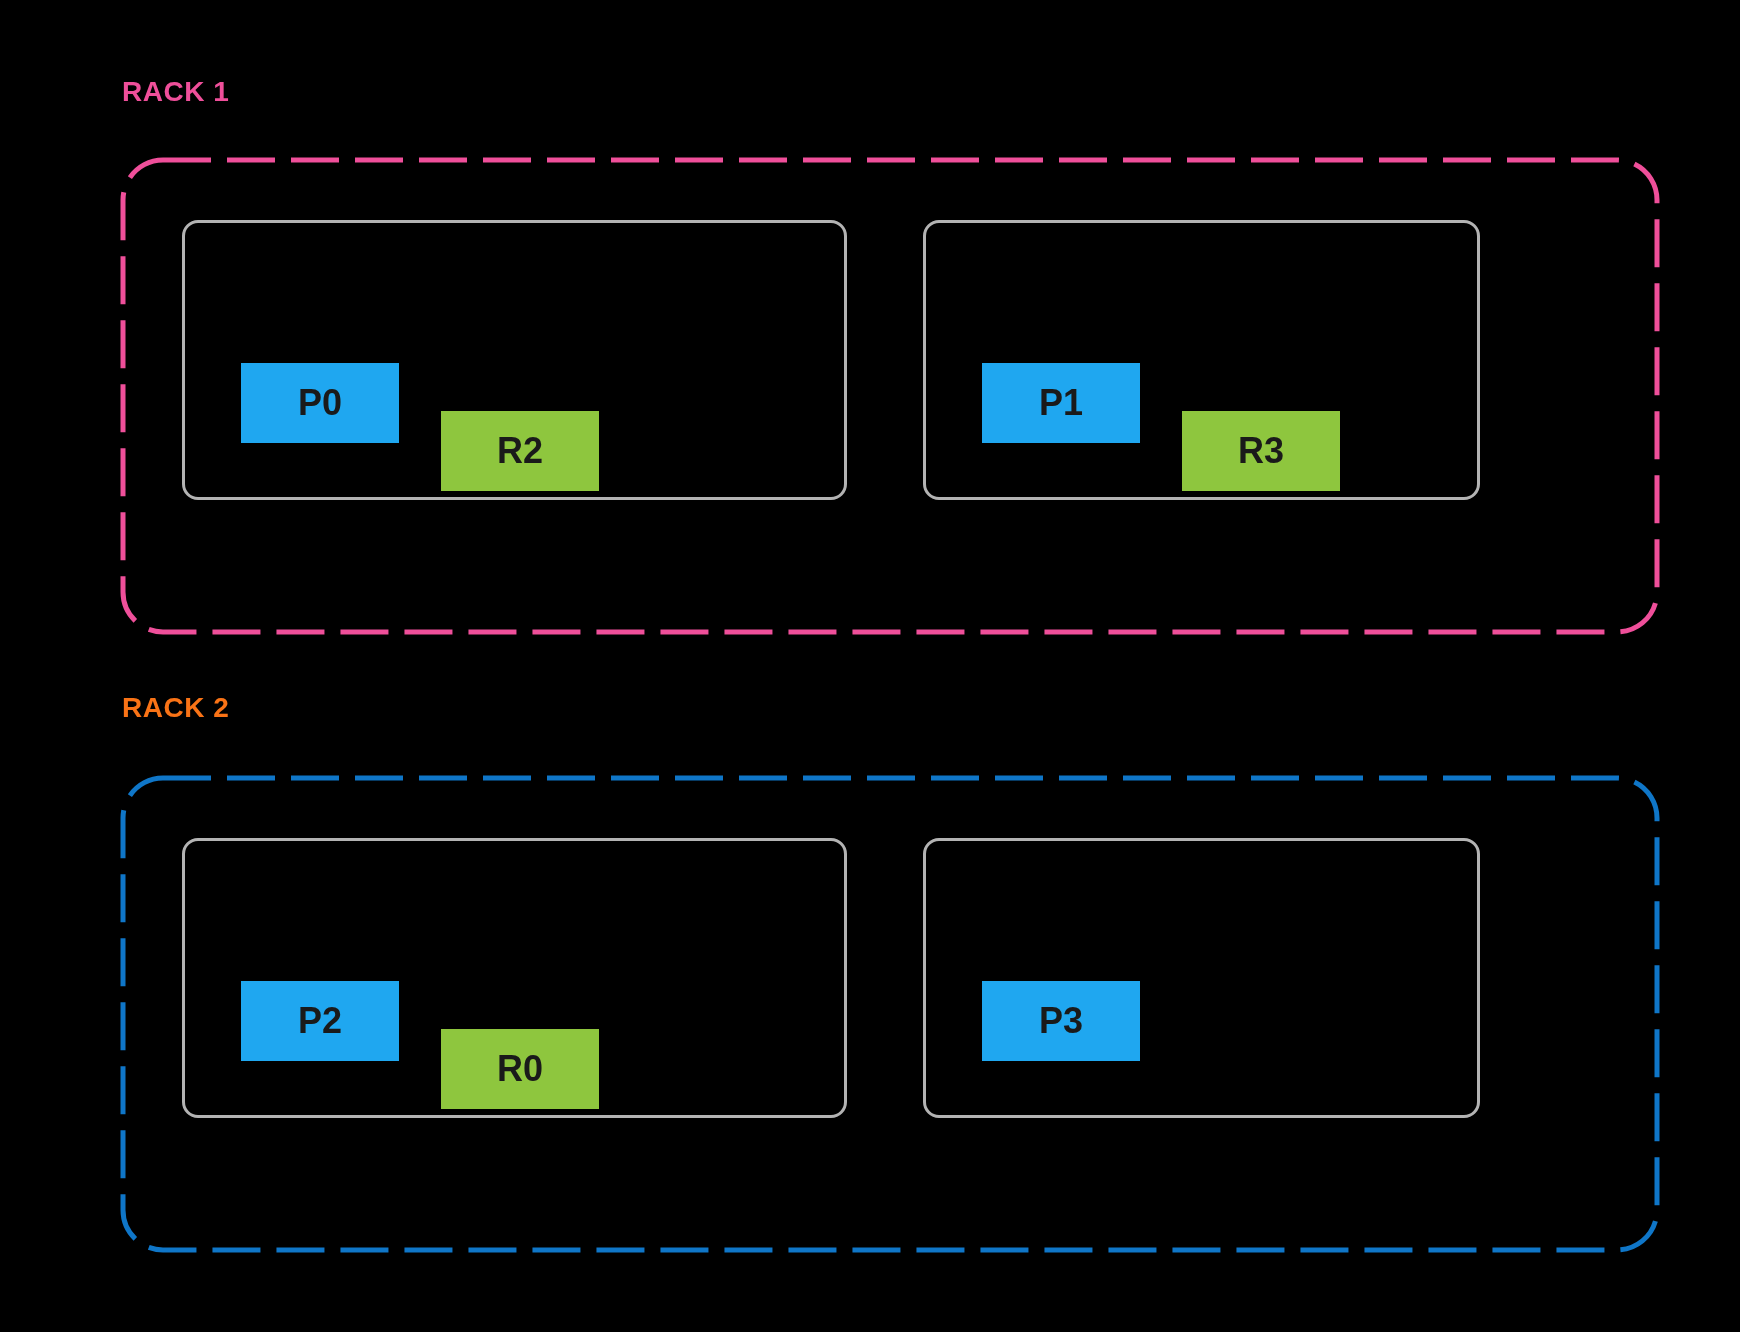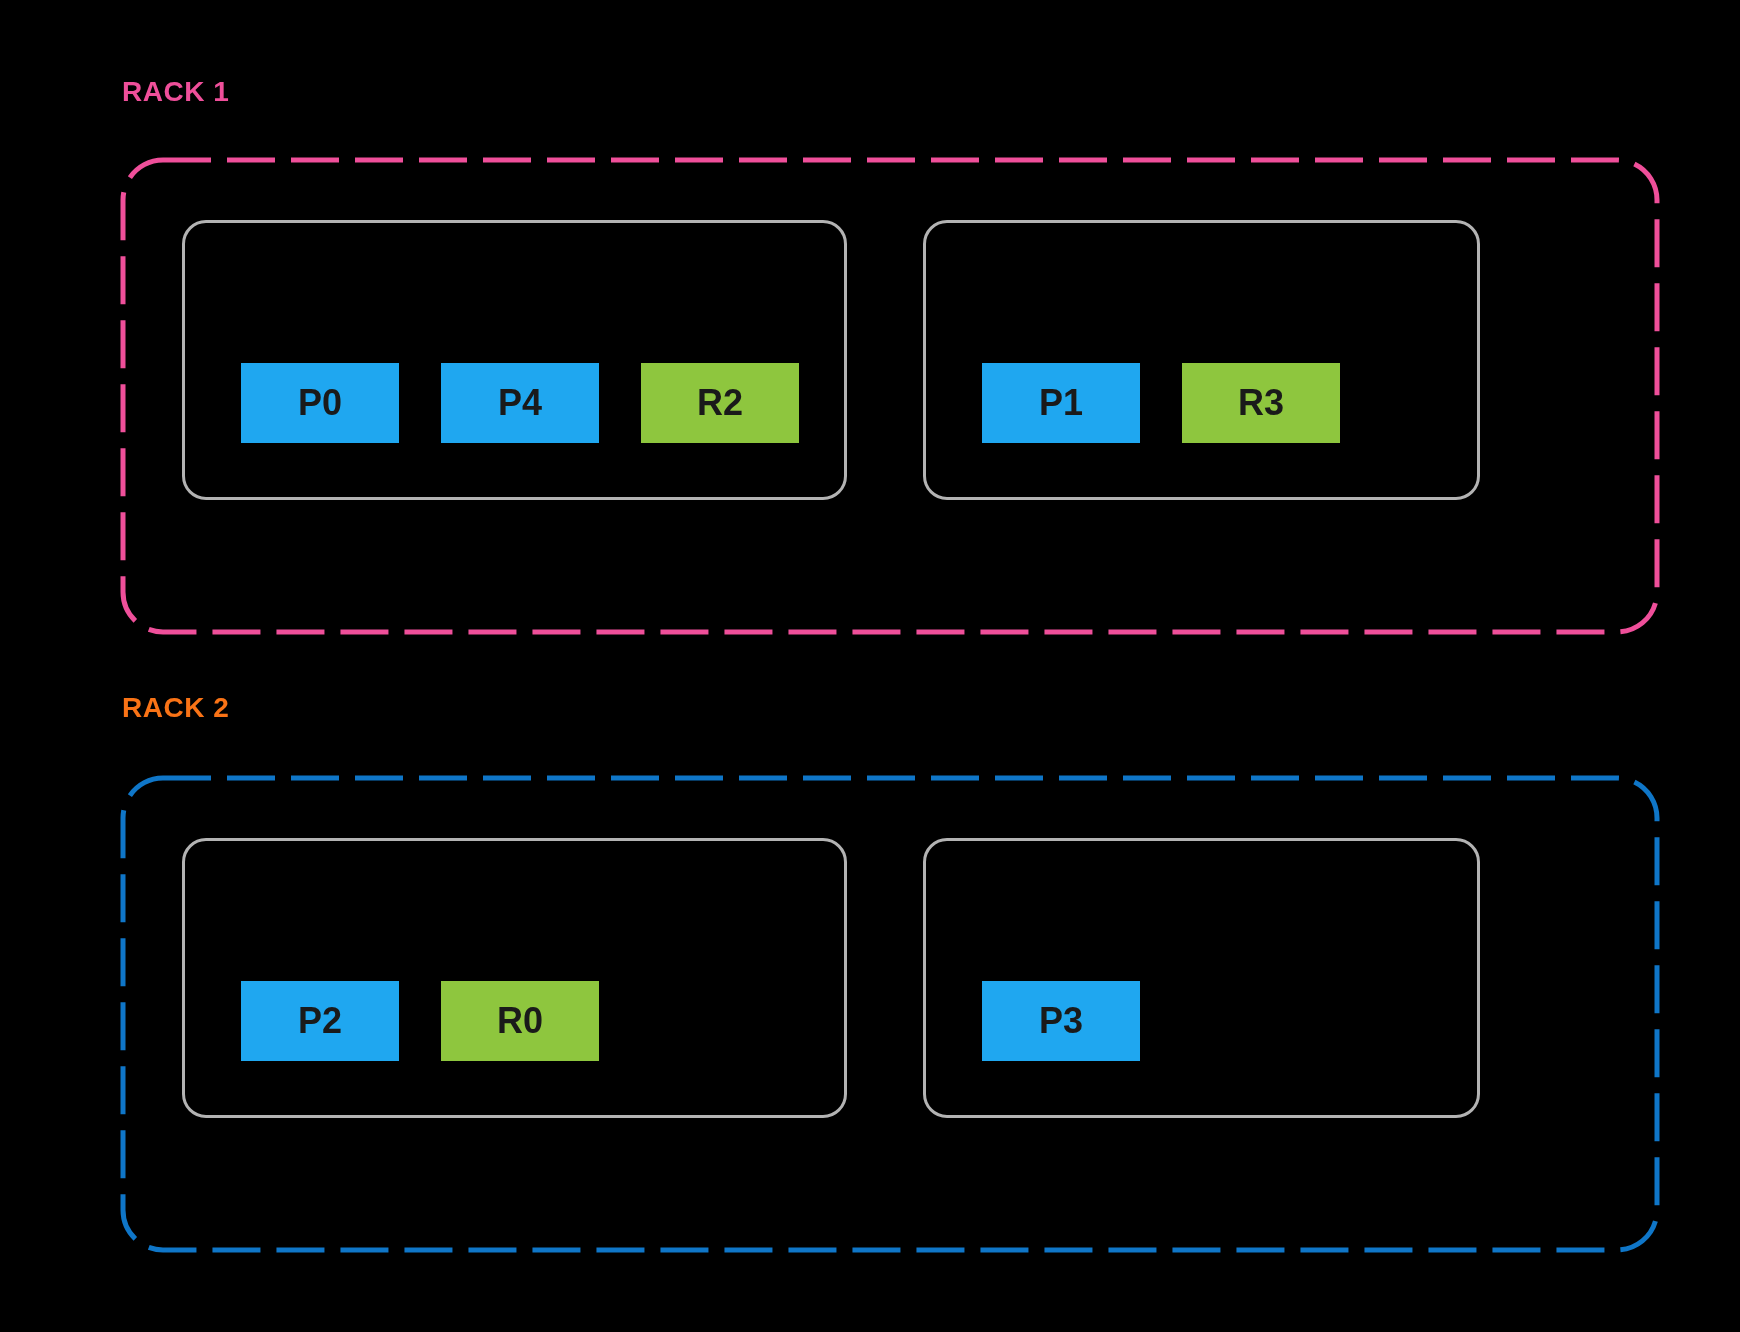--- a/index.html
+++ b/index.html
@@ -39,21 +39,21 @@
     stroke-width: 5px;
     stroke-dasharray: 48 16;
   }
   .rack-border.rack1 rect { stroke: #EF4F9A; }
   .rack-border.rack2 rect { stroke: #0F76C8; }
 
   .node-box {
     position: absolute;
     height: 280px;
     border: 3px solid #B3B3B3;
-    border-radius: 24px;
+    border-radius: 16px;
     background: transparent;
     box-sizing: border-box;
   }
   .node-box.pos-left  { left: 182px; width: 665px; }
   .node-box.pos-right { left: 923px; width: 557px; }
   .node-box.row1 { top: 220px; }
   .node-box.row2 { top: 838px; }
 
   .chip-row {
     position: absolute;
@@ -67,37 +67,36 @@
     height: 80px;
     display: flex;
     align-items: center;
     justify-content: center;
     font-size: 36px;
     font-weight: 700;
     color: #1A1A1A;
     background: transparent;
   }
   .chip[data-type="primary"] { background: #1FA7F0; }
-  .chip[data-type="replica"] { background: #8EC63E; }
+  .chip[data-type="replica"] { background: #8EC63E; margin-top: 48px; }
 </style>
 </head>
 <body>
 
 <div class="stage">
 
   <div class="rack-label rack1">RACK 1</div>
 
   <svg class="rack-border rack1" viewBox="0 0 1540 478" xmlns="http://www.w3.org/2000/svg">
     <rect x="3" y="3" width="1534" height="472" rx="40" ry="40"></rect>
   </svg>
 
   <div class="node-box row1 pos-left">
     <div class="chip-row">
       <div class="chip" data-type="primary">P0</div>
-      <div class="chip" data-type="primary">P4</div>
       <div class="chip" data-type="replica">R2</div>
     </div>
   </div>
 
   <div class="node-box row1 pos-right">
     <div class="chip-row">
       <div class="chip" data-type="primary">P1</div>
       <div class="chip" data-type="replica">R3</div>
     </div>
   </div>

